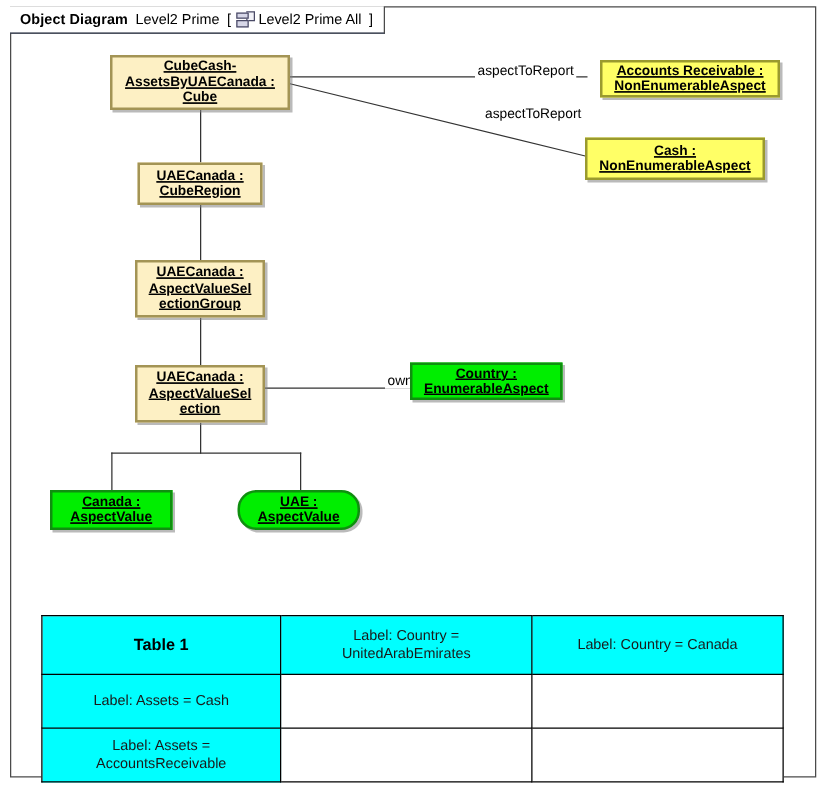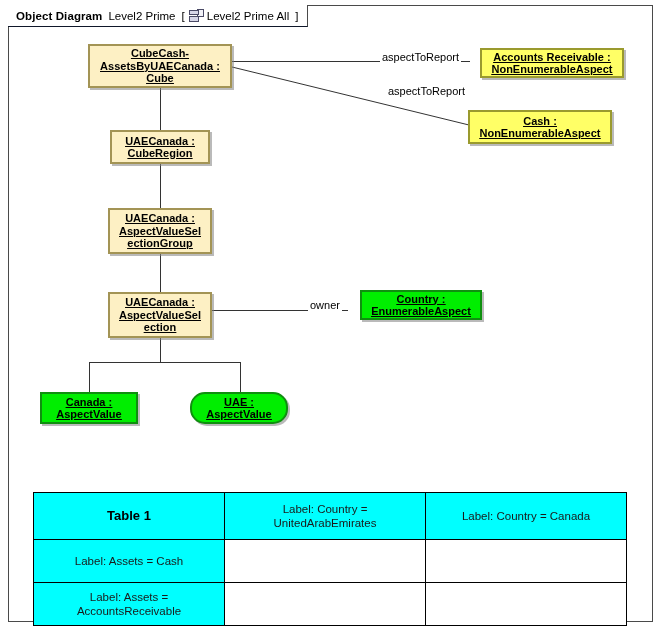--- a/index.html
+++ b/index.html
@@ -238,21 +238,21 @@
   </div>
 
   <div class="node cream" style="left:108px; top:292px; width:104px; height:46px;">
     <span>
       <span>UAECanada :</span>
       <span>AspectValueSel</span>
       <span>ection</span>
     </span>
   </div>
 
-  <div class="node green" style="left:360px; top:290px; width:122px; height:30px;">
+  <div class="node green" style="left:328px; top:290px; width:122px; height:30px;">
     <span>
       <span>Country :</span>
       <span>EnumerableAspect</span>
     </span>
   </div>
 
   <div class="node green" style="left:40px; top:392px; width:98px; height:32px;">
     <span>
       <span>Canada :</span>
       <span>AspectValue</span>

